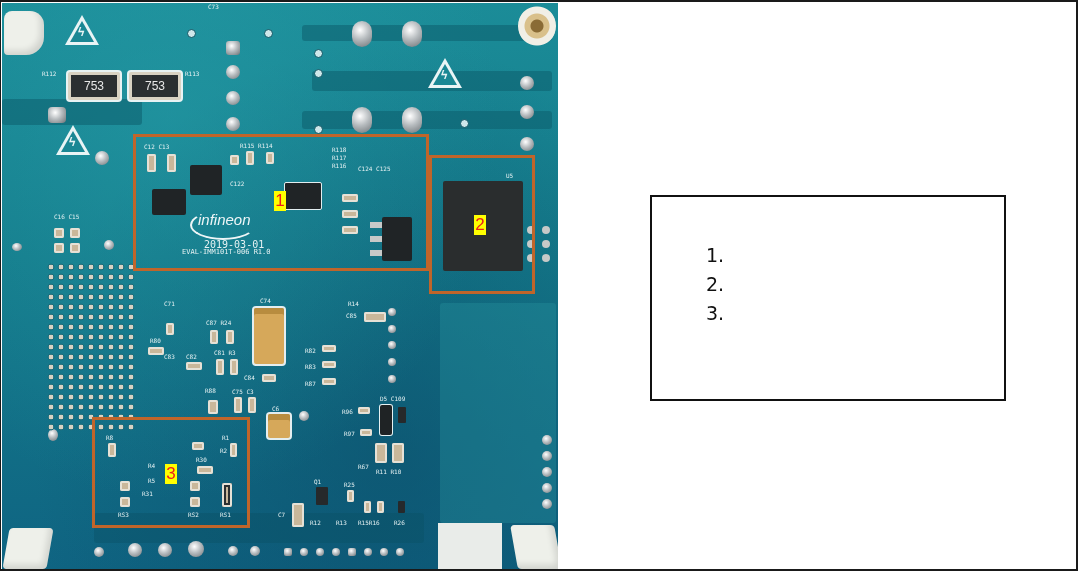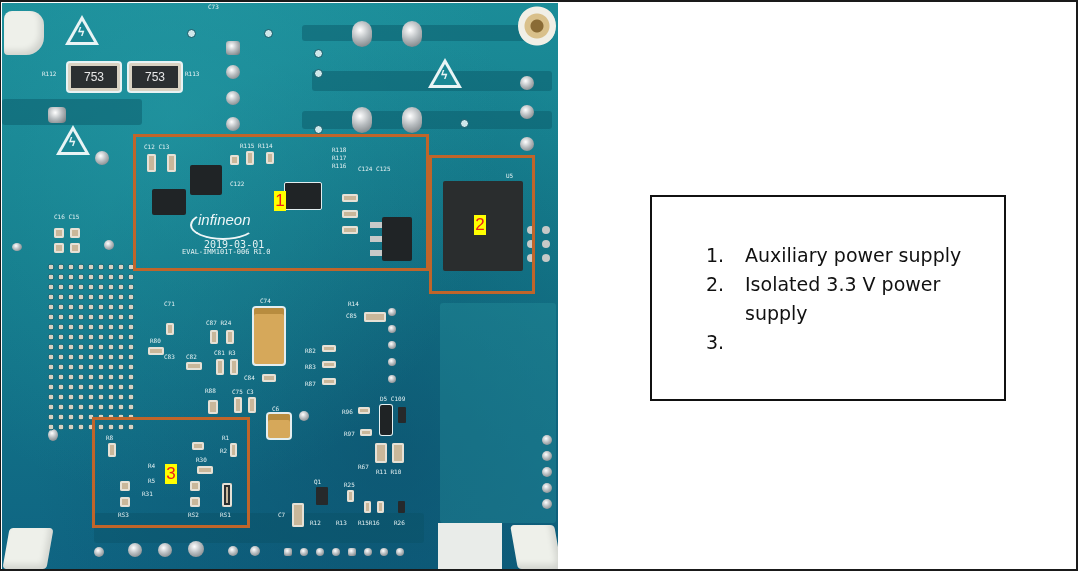--- a/index.html
+++ b/index.html
@@ -42,20 +42,21 @@
   }
   .warn .bolt {
     position: absolute; left: -4px; top: 10px; width: 8px; height: 14px; z-index: 2;
     color: #e9f4f5; font-size: 12px; line-height: 14px; font-weight: bold;
   }
   .res-big {
     position: absolute; height: 22px; background: #2b2f31;
     border: 3px solid #d9d2c2; border-radius: 2px; color: #e8e8e8;
     font-size: 12px; text-align: center; line-height: 22px;
     box-shadow: 0 0 0 2px #e8f3f4;
+    margin-top: 9px;
   }
   .silk { position: absolute; color: #e6f2f3; font-size: 6px; font-family: "DejaVu Sans Mono", monospace; white-space: nowrap; }
   .smd {
     position: absolute; background: #c9b79a; border-radius: 2px;
     box-shadow: inset 0 0 0 2px #e6e1d6;
   }
   .smd-dark { position: absolute; background: #26292b; border-radius: 1px; }
   .ic { position: absolute; background: #202426; border-radius: 2px; }
   .ic-leg { position: absolute; background: #c7c9c8; }
   .tant { position: absolute; background: #d6a85a; border-radius: 2px; box-shadow: inset 0 6px 0 #b88c3f, 0 0 0 2px #e4eef0; }
@@ -311,23 +312,21 @@
   <div class="callout" style="left:472px;top:212px;">2</div>
 
   <div class="label-box" style="left:90px;top:414px;width:158px;height:111px;"></div>
   <div class="callout" style="left:163px;top:461px;">3</div>
 </div>
 
 <div class="legend-box">
   <ol class="legend-list">
     <li class="legend-item">
       <span class="legend-num">1.</span>
-      <span class="legend-text">Auxiliary power supply</span>
     </li>
     <li class="legend-item">
       <span class="legend-num">2.</span>
-      <span class="legend-text" style="width:205px;">Isolated 3.3 V power supply</span>
     </li>
     <li class="legend-item">
       <span class="legend-num">3.</span>
     </li>
   </ol>
 </div>
 
 </body></html>

